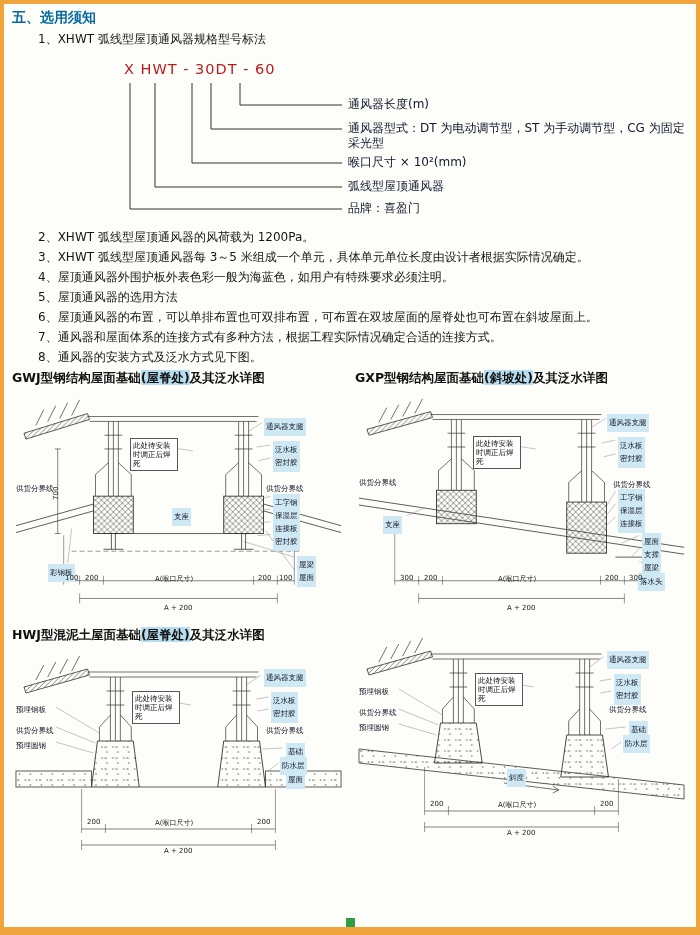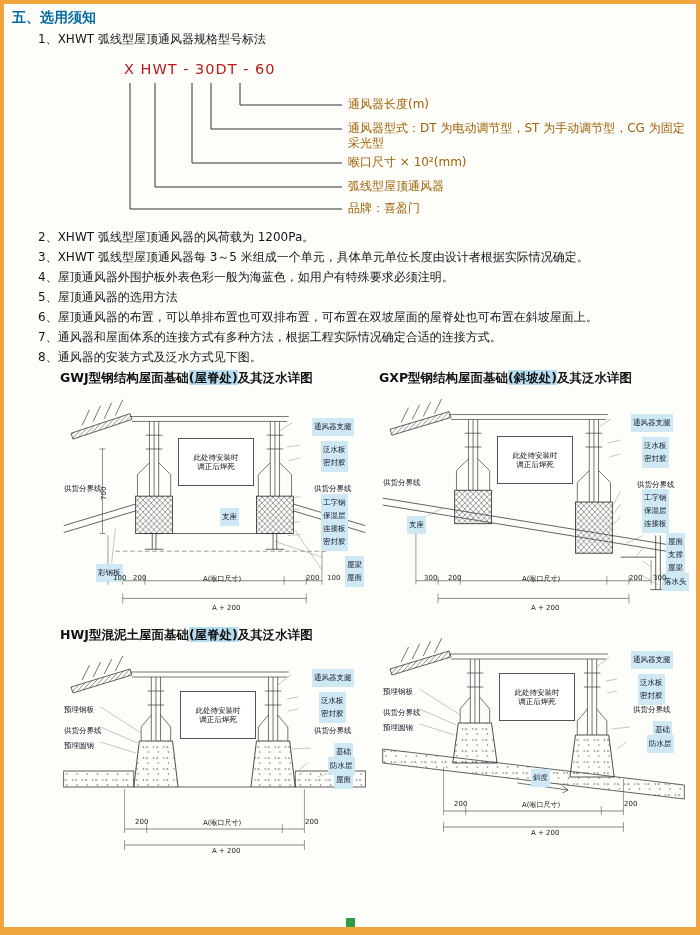--- a/index.html
+++ b/index.html
@@ -6,34 +6,34 @@
   html,body { width:700px; height:935px; }
   body { font-family:"DejaVu Sans","Liberation Sans",sans-serif; background:#888; }
   .page { position:relative; width:700px; height:935px; background:#fdfdfa;
           border:4px solid #f0a43c; border-bottom-width:8px; overflow:hidden; }
   .content { padding:3px 8px 0 8px; }
   .hdr { color:#0369a1; font-size:14px; font-weight:bold; margin:2px 0 3px 0; }
   .item { font-size:12px; line-height:1.5; margin:2px 2px; text-indent:2em; color:#151515; }
   .model-block { position:relative; height:176px; margin:1px 0 0 0; }
   .model-code { position:absolute; left:112px; top:11px; font-size:14.5px; letter-spacing:1px; color:#b91c1c; }
   .model-lines { position:absolute; left:0; top:0; width:684px; height:176px; }
-  .legend { position:absolute; left:336px; font-size:12px; color:#a16207; line-height:1.25; }
+  .legend { position:absolute; left:336px; font-size:12px; color:#0f172a; line-height:1.25; }
   .legend-0 { top:47px; } .legend-1 { top:71px; width:340px; } .legend-2 { top:105px; }
   .legend-3 { top:129px; } .legend-4 { top:151px; }
-  .grid { display:grid; grid-template-columns:1fr 1fr; column-gap:10px; row-gap:3px; margin-top:4px;margin-left:48px; }
+  .grid { display:grid; grid-template-columns:1fr 1fr; column-gap:10px; row-gap:3px; margin-top:4px; }
   .dg-title { font-size:12.5px; font-weight:bold; color:#111; white-space:nowrap; margin-bottom:1px; }
   .dg-title .hl { background:#b7ddf0; }
   .dg-canvas { position:relative; height:236px; }
   .row2 .dg-canvas { height:220px; }
   .dwg { position:absolute; left:0; top:0; width:100%; height:100%; }
   .chip { position:absolute; font-size:7.5px; line-height:10px; background:#cfe9f4; color:#112;
           padding:4px 2px; white-space:nowrap; }
   .chip.plain { background:transparent; }
-  .boxlabel { position:absolute; width:76px; font-size:7.5px; line-height:9px; border:1px solid #555;
-              background:#fff; text-align:center; padding:14px; color:#111; }
+  .boxlabel { position:absolute; width:48px; font-size:7.5px; line-height:9px; border:1px solid #555;
+              background:#fff; text-align:left; padding:2px; color:#111; }
   .dim { position:absolute; font-size:7px; color:#222; white-space:nowrap; }
   .dim.vert { transform:rotate(-90deg); transform-origin:left top; }
   .page-dot { position:absolute; left:342px; bottom:0px; width:9px; height:9px; background:#2f9e44; }
 </style>
 </head>
 <body>
 
 <svg width="0" height="0" style="position:absolute" aria-hidden="true">
   <defs>
     <pattern id="xhatch" width="6" height="6" patternUnits="userSpaceOnUse">

